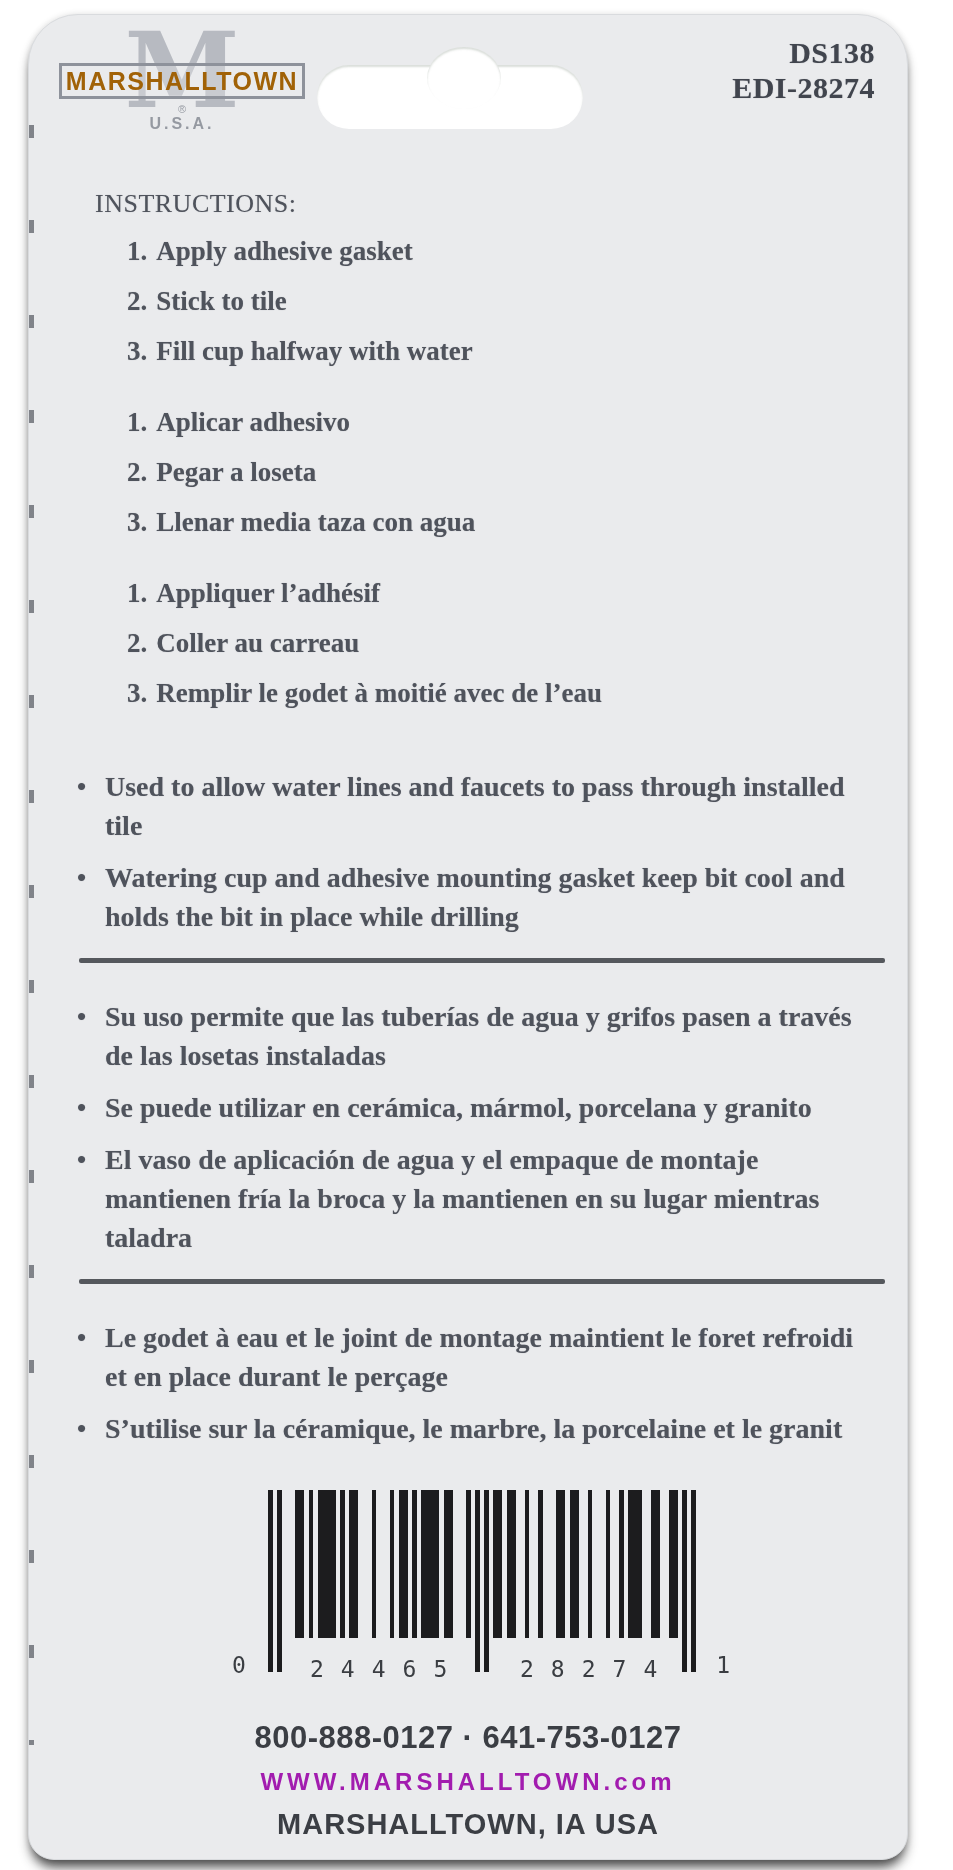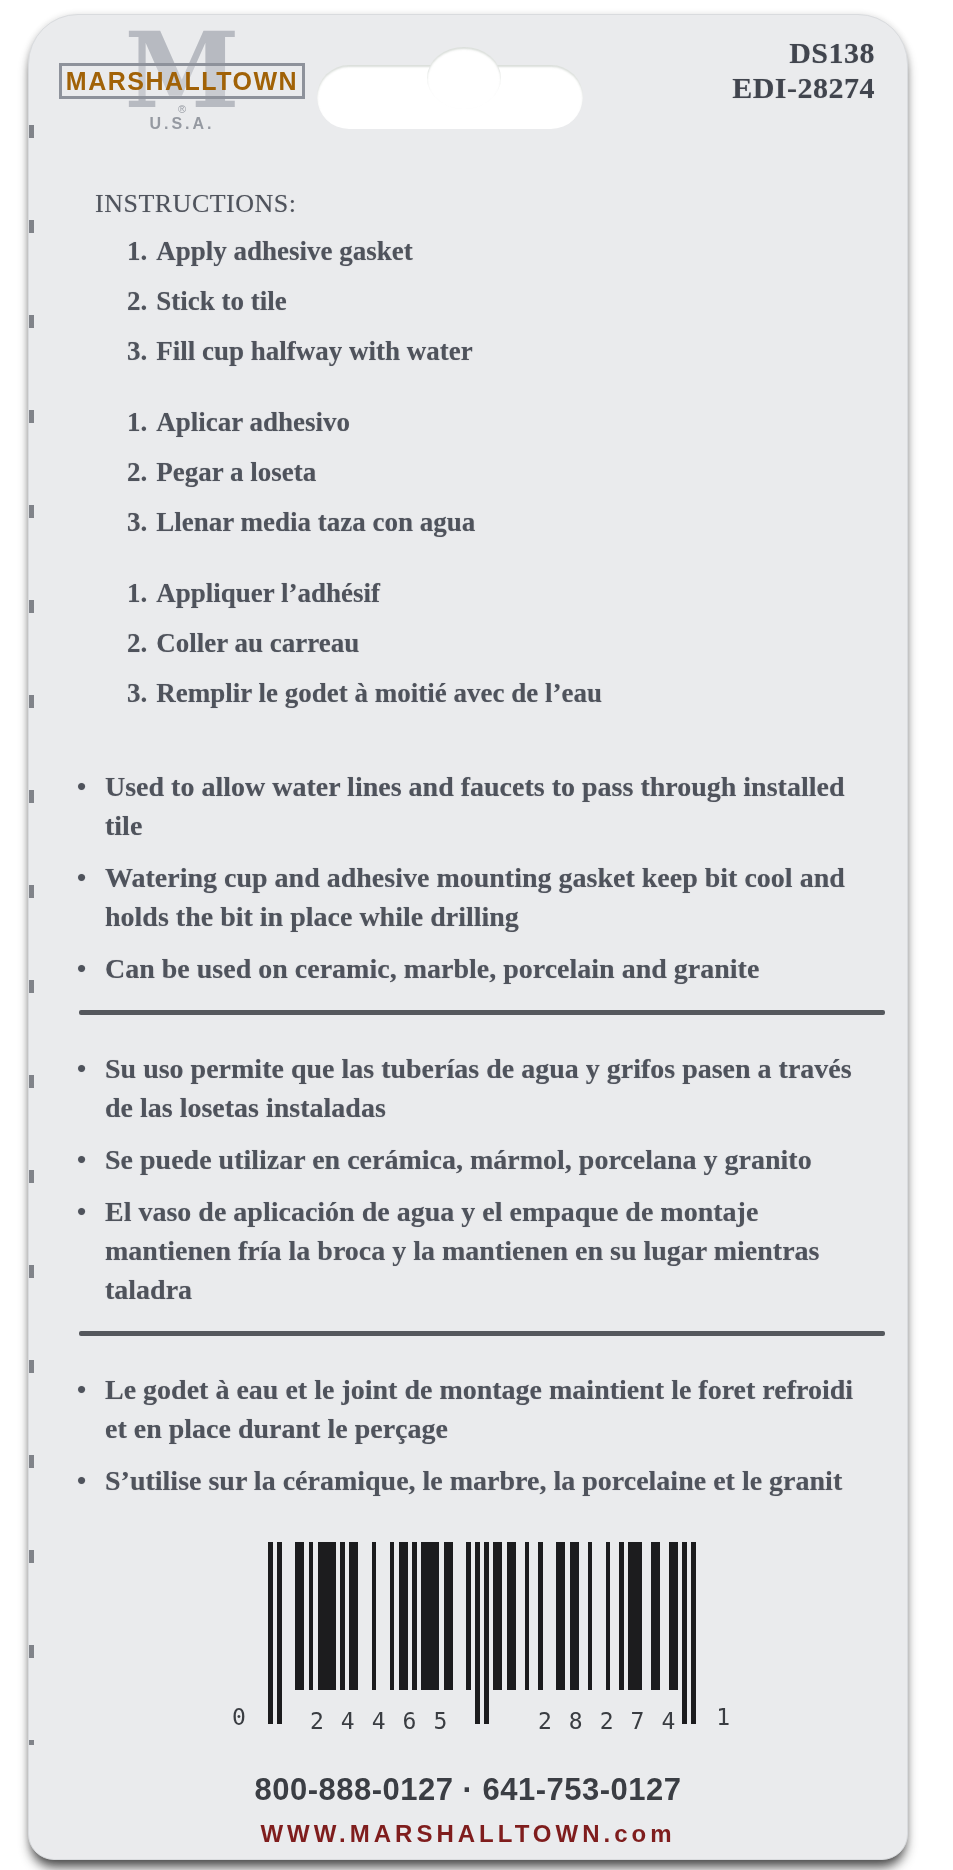--- a/index.html
+++ b/index.html
@@ -95,27 +95,27 @@
   .bc-bars { display:flex; align-items:flex-start; height:182px; }
   .bc-mod { width:4.5px; height:148px; }
   .bc-mod.bar { background:#1c1c1e; }
   .bc-mod.tall { height:182px; }
   .bc-digits span {
     position:absolute; font-family:"DejaVu Sans Mono", monospace;
     font-size:23px; color:#3a3d42;
   }
   .bc-lead  { left:-36px; bottom:8px; }
   .bc-left  { left:42px;  bottom:4px; letter-spacing:17px; }
-  .bc-right { left:270px; bottom:4px; letter-spacing:17px;text-align:center; }
+  .bc-right { left:252px; bottom:4px; letter-spacing:17px;text-align:center; }
   .bc-trail { right:-34px; bottom:8px; }
 
   
   .contact { text-align:center; font-family:"Liberation Sans", sans-serif; color:#3b3e44; }
   .contact .phones   { margin-top:34px; font-size:31px; font-weight:bold; letter-spacing:0.5px; }
-  .contact .website  { margin-top:12px; font-size:24px; font-weight:600; letter-spacing:4px; color:#7f1d1d; }
+  .contact .website  { margin-top:12px; font-size:24px; font-weight:600; letter-spacing:4px; color:#a21caf; }
   .contact .location { margin-top:12px; font-size:29px; font-weight:bold; letter-spacing:1px; }
 </style>
 </head>
 <body>
 
 <div class="card">
   <div class="edge-notches"></div>
 
   <div class="header">
     <div class="logo">
@@ -164,21 +164,20 @@
         <li><span class="num">3.</span><span>Remplir le godet à moitié avec de l’eau</span></li>
       </ol>
   </div>
 
   <ul class="features">
 
       <li><span>Used to allow water lines and faucets to pass through installed tile</span></li>
 
       <li><span>Watering cup and adhesive mounting gasket keep bit cool and holds the bit in place while drilling</span></li>
 
-      <li><span>Can be used on ceramic, marble, porcelain and granite</span></li>
     </ul>
 
   <div class="divider"></div>
 
   <ul class="features after-divider">
 
       <li><span>Su uso permite que las tuberías de agua y grifos pasen a través de las losetas instaladas</span></li>
 
       <li><span>Se puede utilizar en cerámica, mármol, porcelana y granito</span></li>
 

